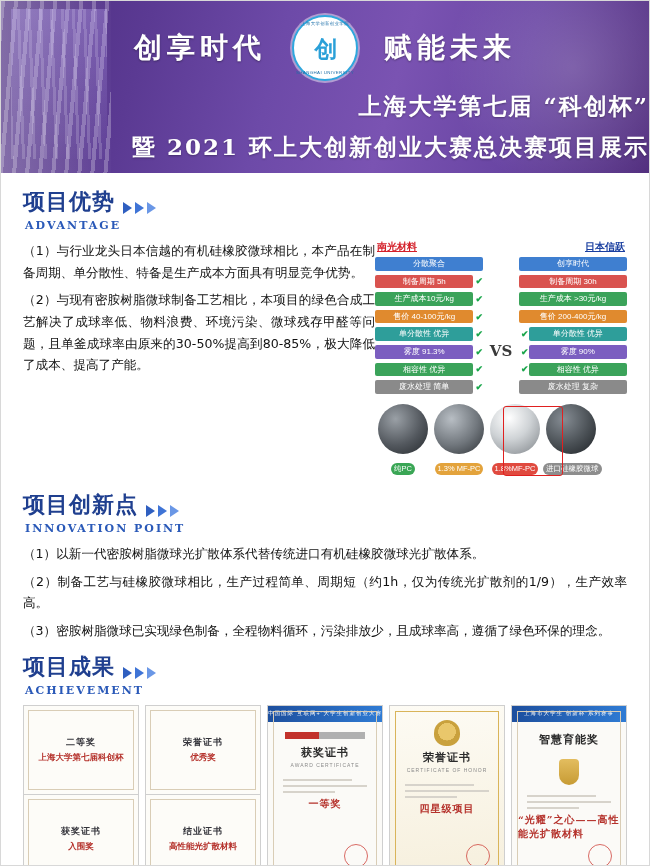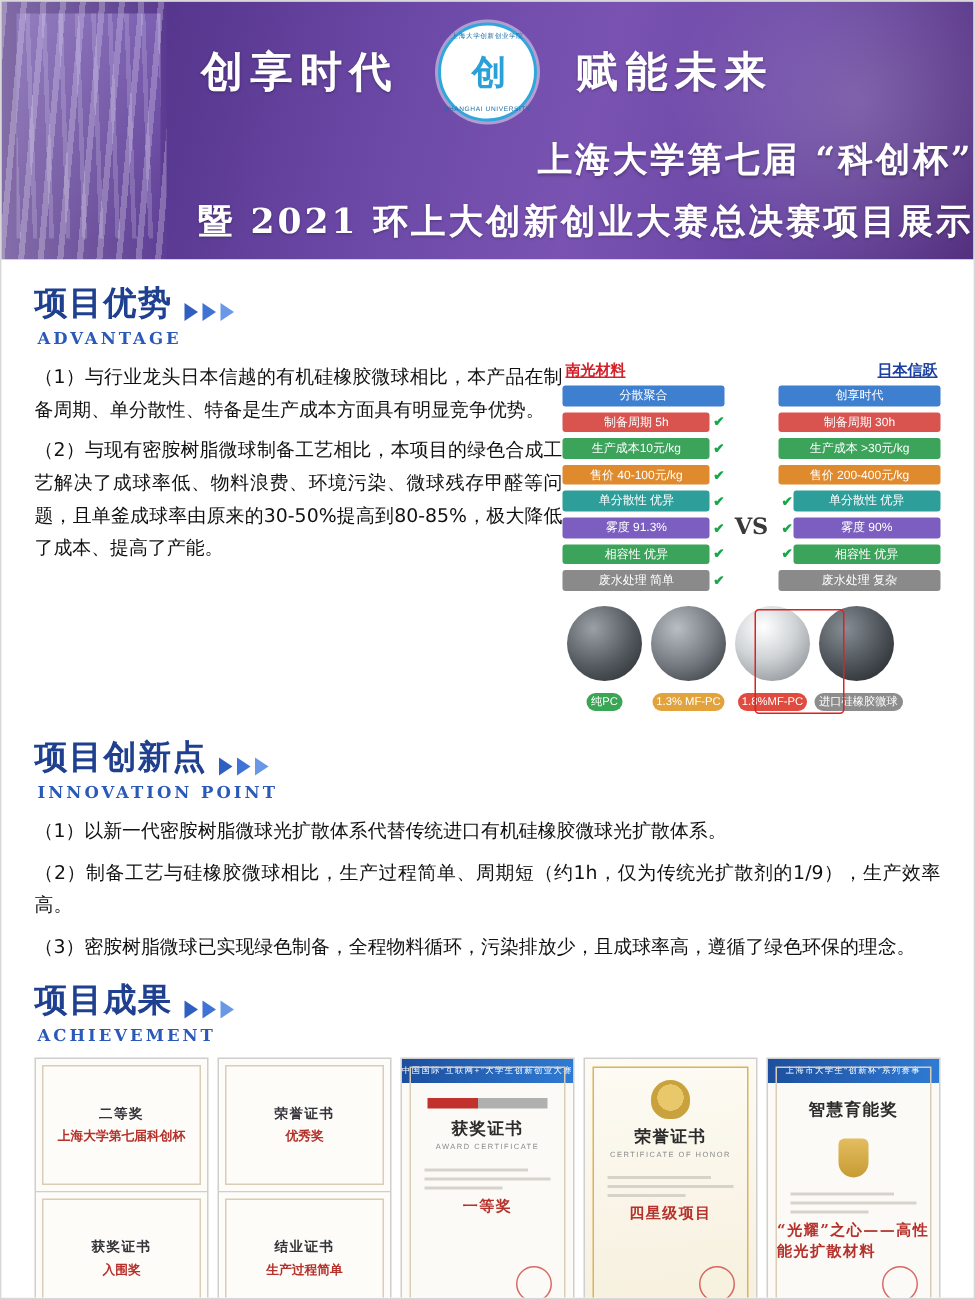--- a/index.html
+++ b/index.html
@@ -608,21 +608,21 @@
           <div class="cert-split">
             <div class="cert-half">
               <div class="h-inner">
                 <div class="h-title">荣誉证书</div>
                 <div class="h-award">优秀奖</div>
               </div>
             </div>
             <div class="cert-half">
               <div class="h-inner">
                 <div class="h-title">结业证书</div>
-                <div class="h-award">生产过程简单</div>
+                <div class="h-award">高性能光扩散材料</div>
               </div>
             </div>
           </div>
         </div>
         <div class="cert">
           <div class="cert-topband">中国国际“互联网+”大学生创新创业大赛</div>
           <div class="cert-inner" style="padding-top: 20px;">
             <div class="cert-brandbar"></div>
             <div class="cert-title">获奖证书</div>
             <div class="cert-sub">AWARD CERTIFICATE</div>

